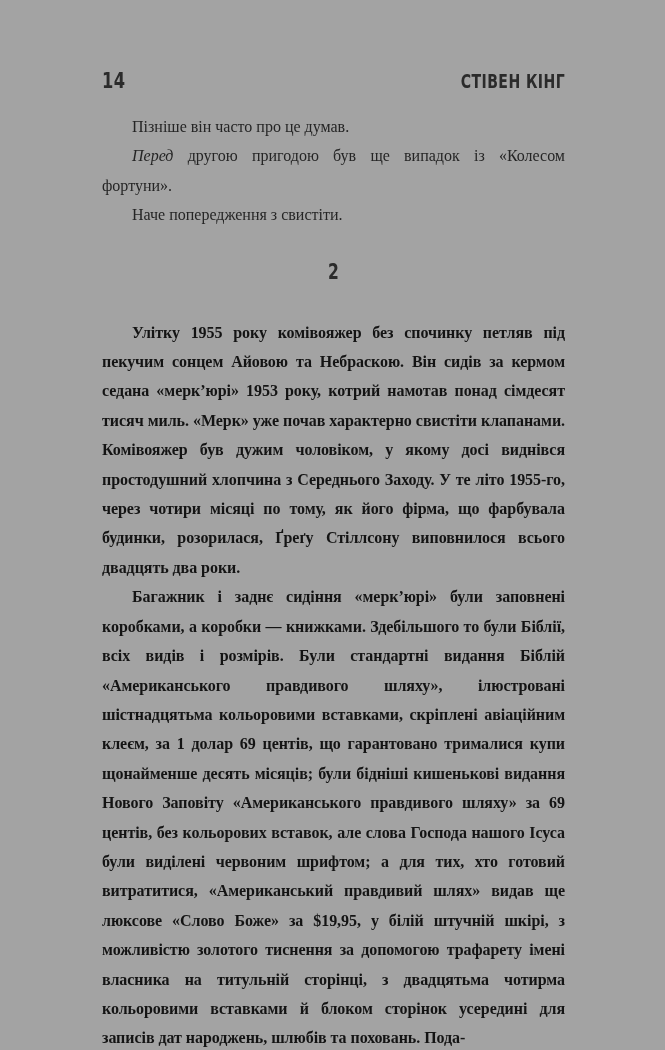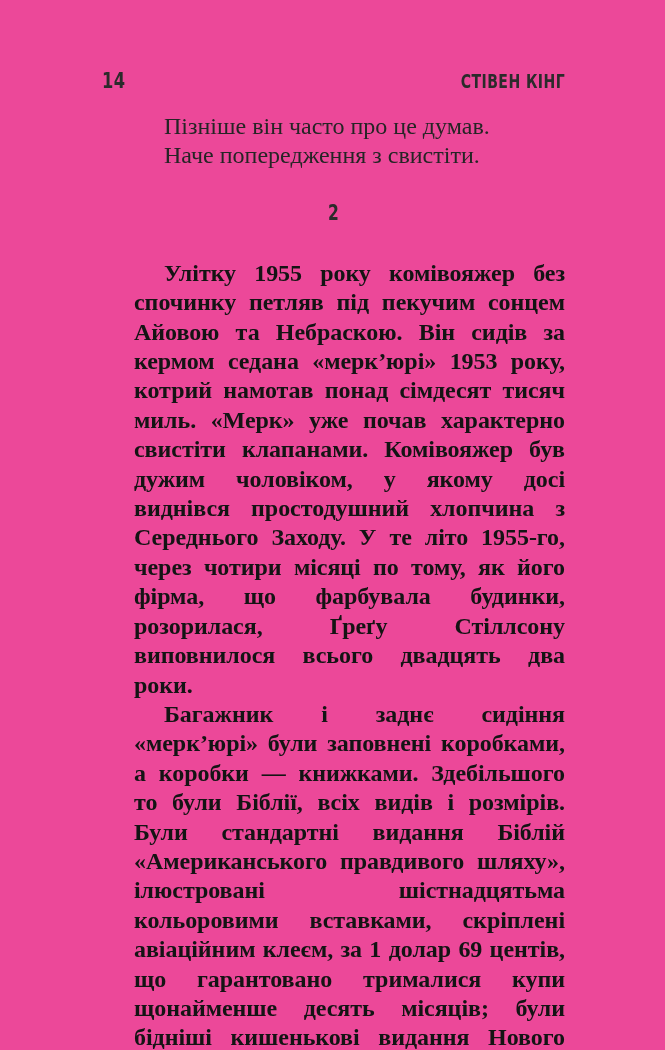--- a/index.html
+++ b/index.html
@@ -14,21 +14,21 @@
     font-family: "Liberation Serif", "DejaVu Serif", serif;
     color: #1a1a1a;
     overflow: hidden;
   }
 
   .page {
     position: absolute;
     left: 0; top: 0;
     width: 665px;
     height: 1050px;
-    background: #ec4899;
+    background: #a3a3a3;
   }
 
   
   .runhead {
     position: absolute;
     left: 102px;
     top: 68px;
     width: 463px;
     height: 26px;
     display: flex;
@@ -54,27 +54,26 @@
 
   
   .col {
     position: absolute;
     left: 102px;
     top: 112px;
     width: 463px;
   }
 
   .block {
-    font-size: 24px;
+    font-size: 16px;
     line-height: 29.4px;
     text-align: justify;
     text-justify: inter-word;
     hyphens: none;
     color: #181818;
-    margin-left: 32px;
   }
   .block p {
     margin: 0;
     text-indent: 30px;
   }
   .block em { font-style: italic; }
 
   
   .block.opening {
     font-weight: 400;
@@ -109,20 +108,21 @@
 
   <div class="runhead">
     <span class="folio">14</span>
     <span class="runtitle">СТІВЕН КІНГ</span>
   </div>
 
   <div class="col">
 
     <div class="block opening">
       <p><span>Пізніше він часто про це думав.</span></p>
+      <p><em>Перед</em><span> другою пригодою був ще випадок із «Колесом фортуни».</span></p>
       <p><span>Наче попередження з свистіти.</span></p>
     </div>
 
     <div class="section-num">
       <span>2</span>
     </div>
 
     <div class="block body">
       <p><span>Улітку 1955 року комівояжер без спочинку петляв під пекучим сонцем Айовою та Небраскою. Він сидів за кермом седана «мерк’юрі» 1953 року, котрий намотав понад сімдесят тисяч миль. «Мерк» уже почав характерно свистіти клапанами. Комівояжер був дужим чоловіком, у якому досі виднівся простодушний хлопчина з Середнього Заходу. У те літо 1955-го, через чотири місяці по тому, як його фірма, що фарбувала будинки, розорилася, Ґреґу Стіллсону виповнилося всього двадцять два роки.</span></p>
       <p><span>Багажник і заднє сидіння «мерк’юрі» були заповнені коробками, а коробки — книжками. Здебільшого то були Біблії, всіх видів і розмірів. Були стандартні видання Біблій «Американського правдивого шляху», ілюстровані шістнадцятьма кольоровими вставками, скріплені авіаційним клеєм, за 1 долар 69 центів, що гарантовано трималися купи щонайменше десять місяців; були бідніші кишенькові видання Нового Заповіту «Американського правдивого шляху» за 69 центів, без кольорових вставок, але слова Господа нашого Ісуса були виділені червоним шрифтом; а для тих, хто готовий витратитися, «Американський правдивий шлях» видав ще люксове «Слово Боже» за $19,95, у білій штучній шкірі, з можливістю золотого тиснення за допомогою трафарету імені власника на титульній сторінці, з двадцятьма чотирма кольоровими вставками й блоком сторінок усередині для записів дат народжень, шлюбів та поховань. Пода-</span></p>

